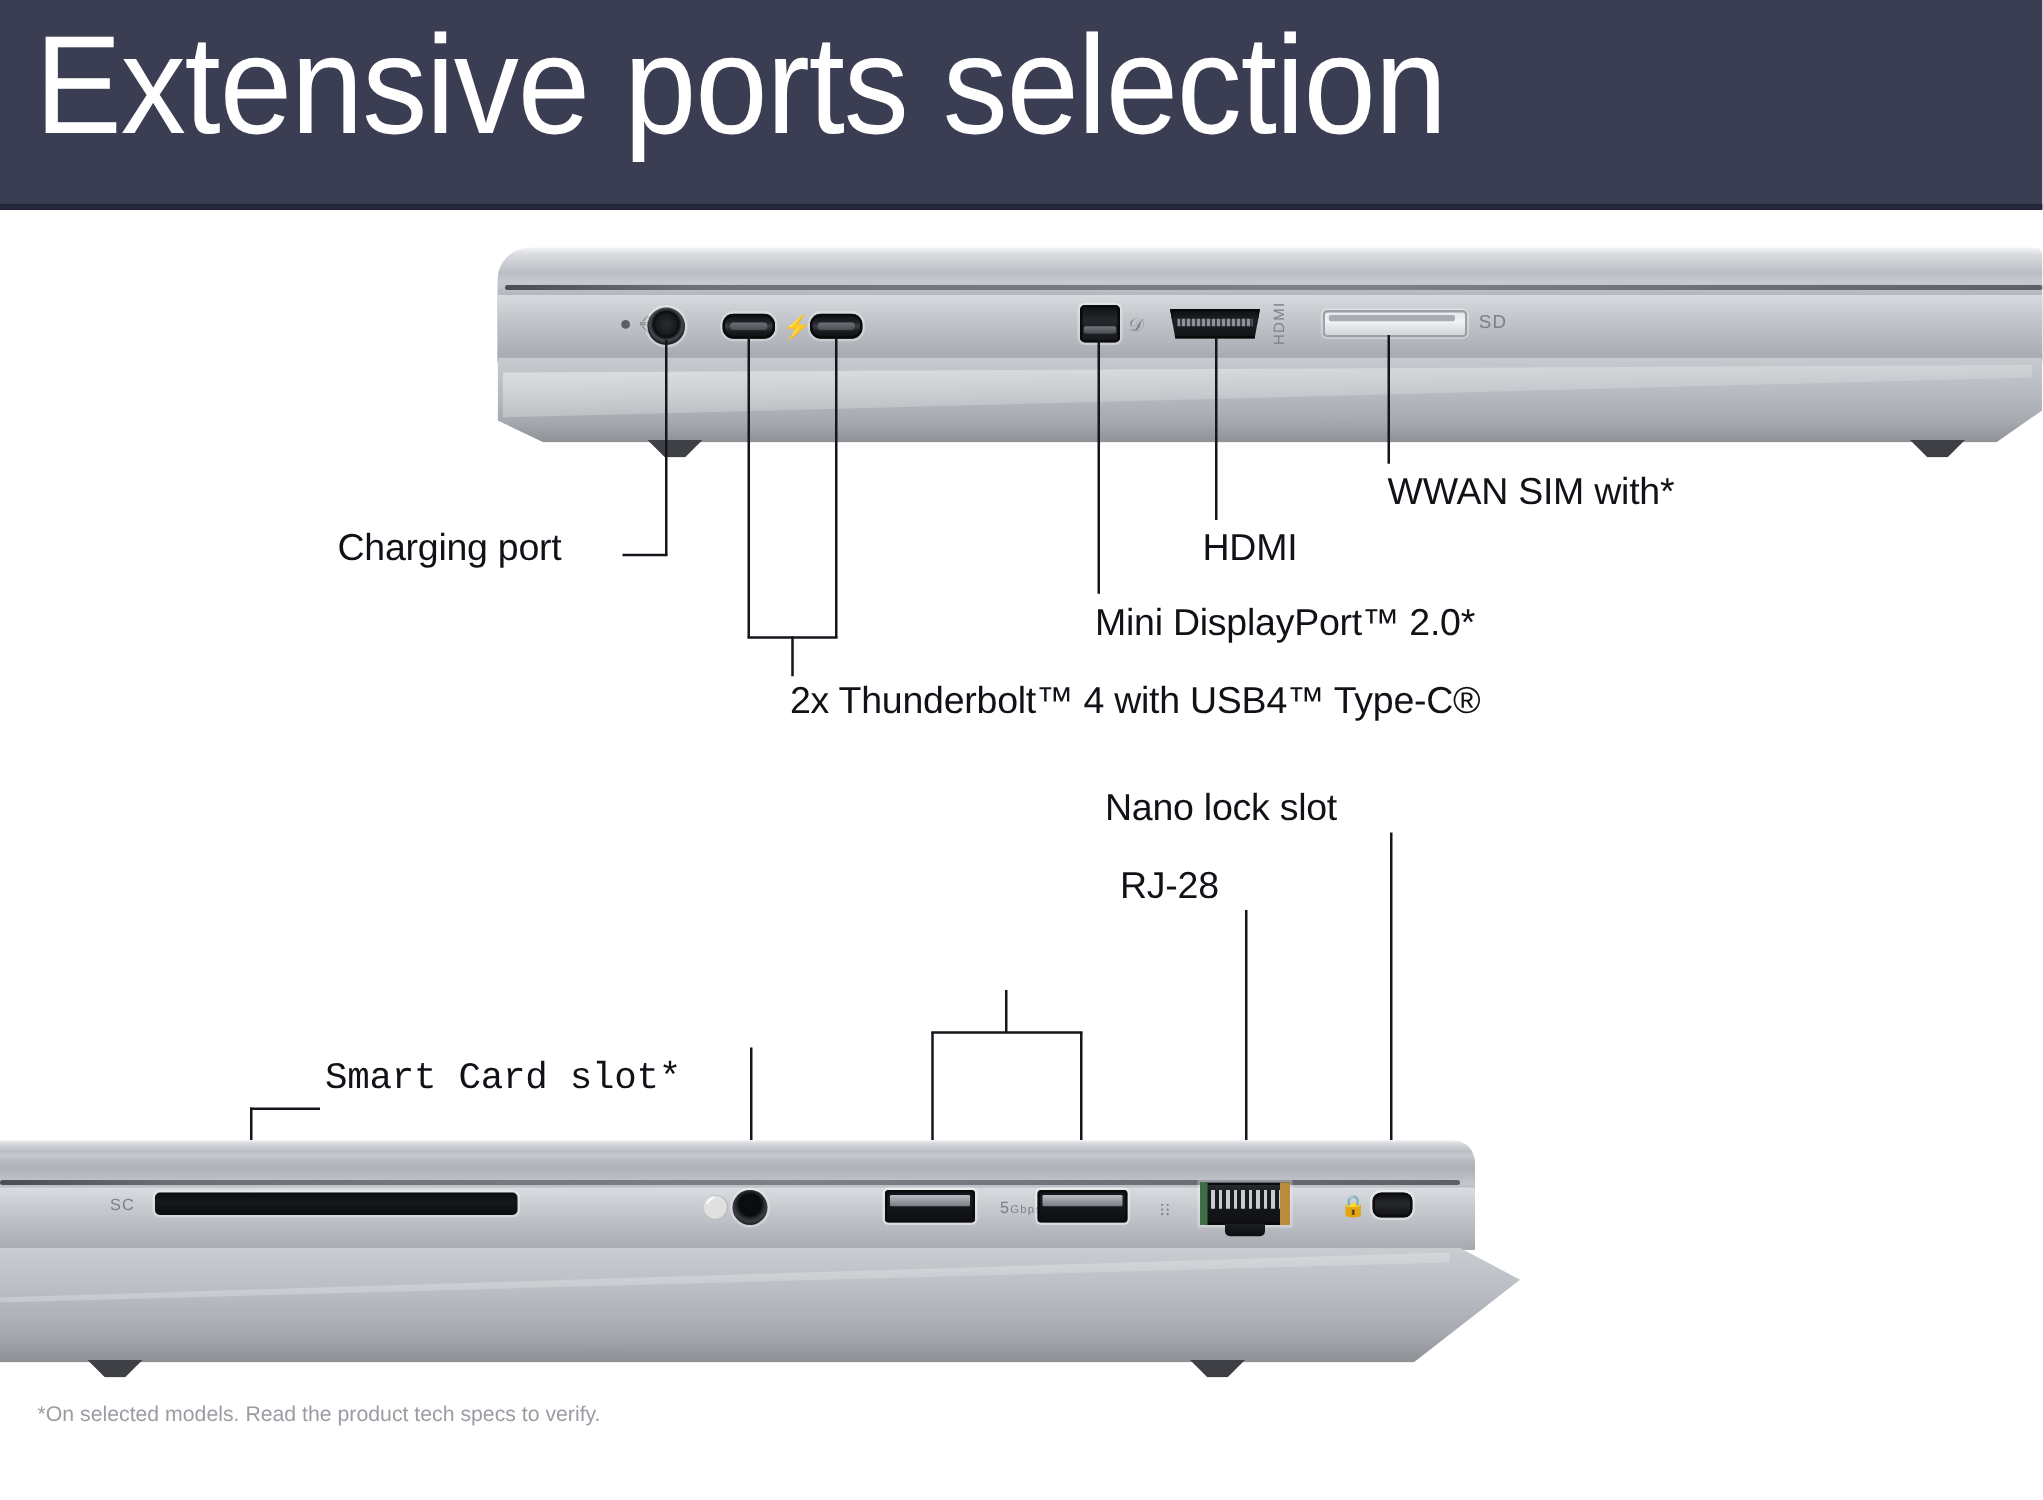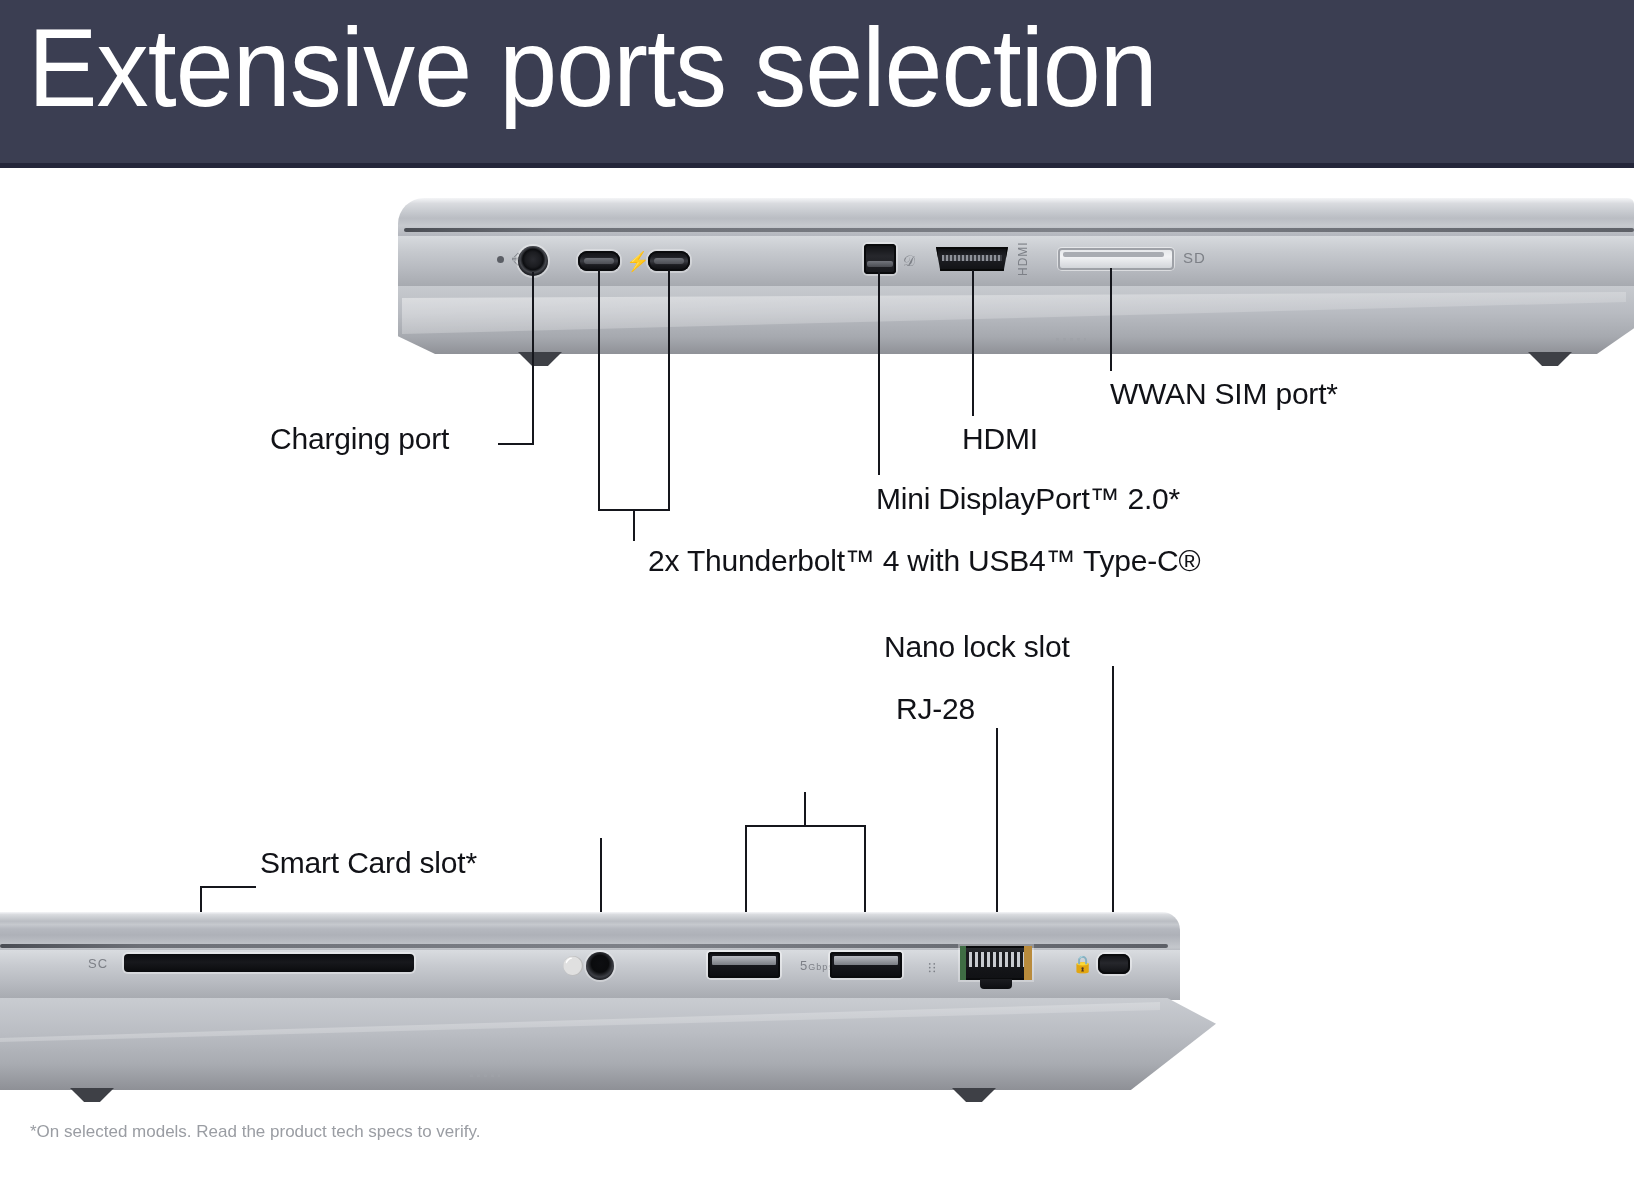--- a/index.html
+++ b/index.html
@@ -241,35 +241,35 @@
   <div class="ln v" style="left:633px; top:509px; height:32px;"></div>
 
   <div class="ln v" style="left:878px; top:272px; height:203px;"></div>
 
   <div class="ln v" style="left:972px; top:270px; height:146px;"></div>
 
   <div class="ln v" style="left:1110px; top:268px; height:103px;"></div>
 
   <div class="lbl" style="left:270px; top:422px;">Charging port</div>
 
-  <div class="lbl" style="left:1110px; top:377px;">WWAN SIM port*</div>
+  <div class="lbl" style="left:1110px; top:377px;">WWAN SIM with*</div>
 
   <div class="lbl" style="left:962px; top:422px;">HDMI</div>
 
   <div class="lbl" style="left:876px; top:482px;">Mini DisplayPort™ 2.0*</div>
 
-  <div class="lbl" style="left:648px; top:544px;text-align:right;">2x Thunderbolt™ 4 with USB4™ Type-C®</div>
+  <div class="lbl" style="left:632px; top:544px;text-align:right;">2x Thunderbolt™ 4 with USB4™ Type-C®</div>
 
   <div class="lbl" style="left:884px; top:630px;">Nano lock slot</div>
 
   <div class="lbl" style="left:896px; top:692px;">RJ-28</div>
 
 
 
-  <div class="lbl" style="left:260px; top:846px;">Smart Card slot*</div>
+  <div class="lbl" style="left:260px; top:846px;font-family:Liberation Mono, monospace;">Smart Card slot*</div>
 
   <div class="ln h" style="left:200px; top:886px; width:56px;"></div>
   <div class="ln v" style="left:200px; top:886px; height:82px;"></div>
 
   <div class="ln v" style="left:600px; top:838px; height:126px;"></div>
 
   <div class="ln v" style="left:745px; top:826px; height:140px;"></div>
   <div class="ln v" style="left:864px; top:826px; height:140px;"></div>
   <div class="ln h" style="left:745px; top:825px; width:121px;"></div>
   <div class="ln v" style="left:804px; top:792px; height:34px;"></div>

